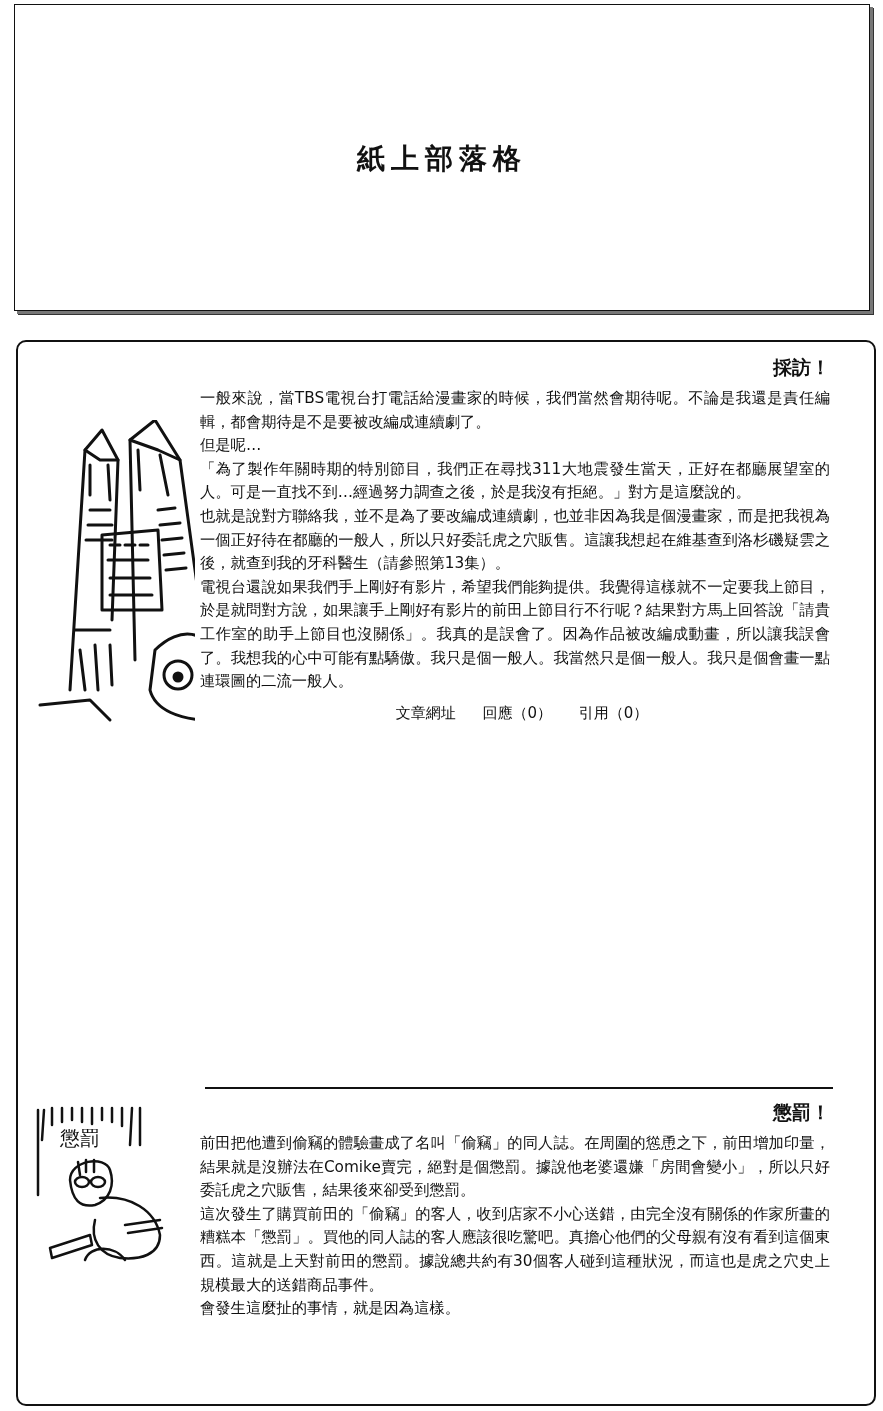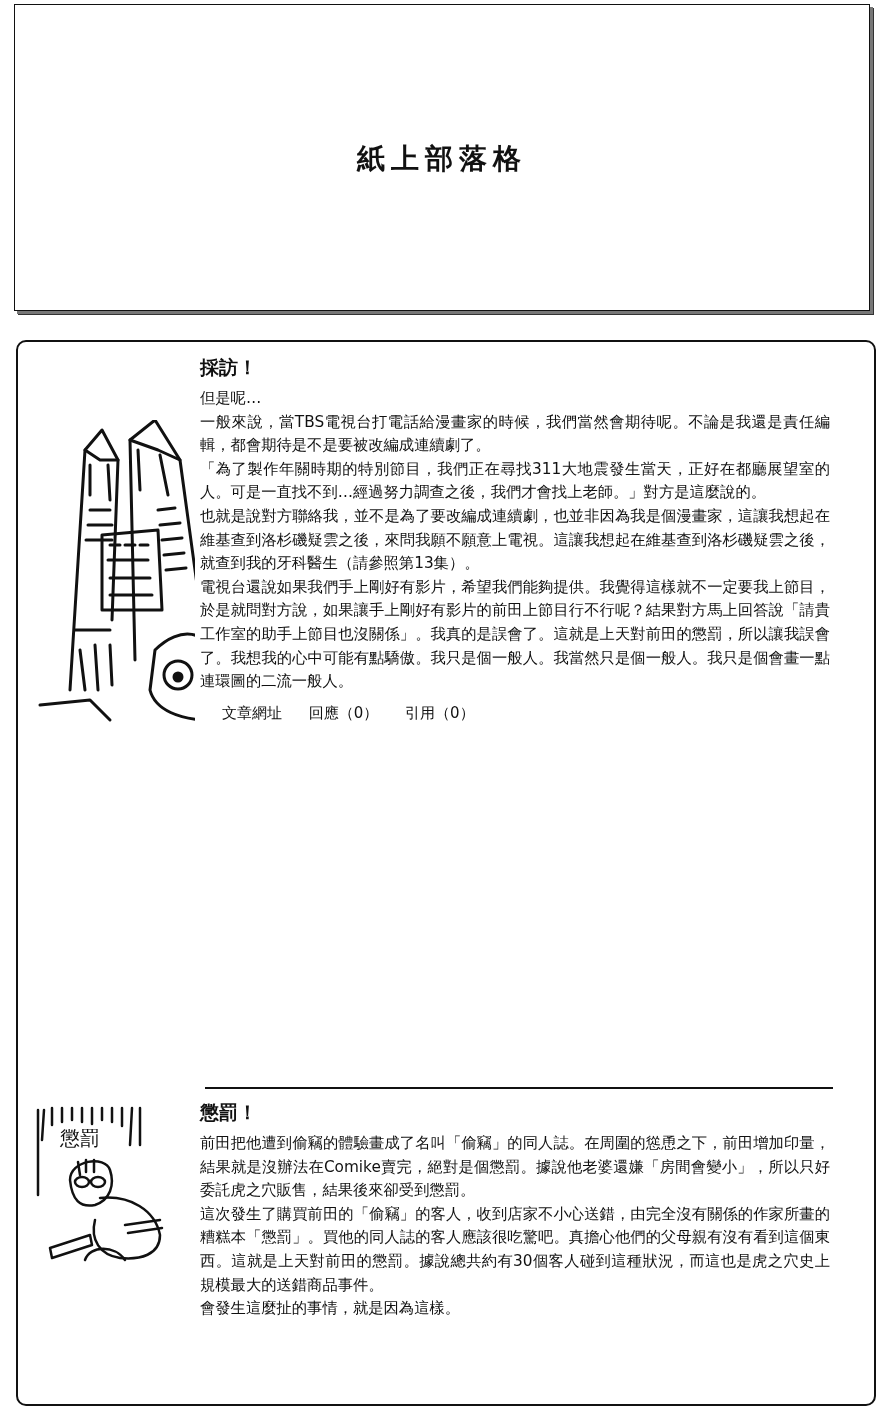--- a/index.html
+++ b/index.html
@@ -17,24 +17,24 @@
     position: absolute; left: 0; right: 0; top: 135px; margin: 0;
     text-align: center; font-size: 28px; font-weight: bold; letter-spacing: 6px;
   }
   .content-box {
     position: absolute; left: 16px; top: 340px; width: 856px; height: 1062px;
     border: 2px solid #111; border-radius: 10px; background: #fff;
   }
   .post { position: absolute; left: 200px; width: 630px; }
   .post-1 { top: 355px; }
   .post-2 { top: 1100px; }
-  .post h2 { margin: 0 0 6px 0; font-size: 19px; font-weight: bold; }
+  .post h2 { margin: 0 0 6px 0; font-size: 19px; font-weight: bold; text-align: right; }
   .post p { margin: 0; font-size: 15.3px; line-height: 23.6px; text-align: justify; }
   .post-footer {
-    text-align: left; font-size: 15px; margin-top: 10px; padding-right: 8px;
+    text-align: center; font-size: 15px; margin-top: 10px; padding-right: 8px;
   }
   .post-footer span { margin-left: 22px; cursor: pointer; }
   .divider {
     position: absolute; left: 205px; top: 1087px; width: 628px; height: 0;
     border-top: 2px solid #111;
   }
   .illus { position: absolute; }
   .illus-1 { left: 30px; top: 420px; width: 165px; height: 310px; }
   .illus-2 { left: 30px; top: 1100px; width: 160px; height: 170px; }
 </style>
@@ -61,25 +61,25 @@
   <path d="M78 140 L118 140 M80 158 L120 158 M80 175 L122 175"></path>
   <path d="M45 210 L80 210 M50 230 L55 270 M65 225 L68 270 M80 225 L82 265"></path>
   <path d="M125 230 C150 205, 180 210, 180 240 L180 300 C150 300, 125 290, 120 270 Z" fill="#fff"></path>
   <circle cx="148" cy="255" r="14"></circle>
   <circle cx="148" cy="257" r="4" fill="#111"></circle>
   <path d="M10 285 L60 280 L80 300"></path>
 </svg>
 
 <div class="post post-1">
   <h2>採訪！</h2>
+  <p>一般來說，當TBS電視台打電話給漫畫家的時候，我們當然會期待呢。不論是我還是責任編輯，都會期待是不是要被改編成連續劇了。</p>
   <p>但是呢…</p>
-  <p>一般來說，當TBS電視台打電話給漫畫家的時候，我們當然會期待呢。不論是我還是責任編輯，都會期待是不是要被改編成連續劇了。</p>
-  <p>「為了製作年關時期的特別節目，我們正在尋找311大地震發生當天，正好在都廳展望室的人。可是一直找不到…經過努力調查之後，我們才會找上老師。」對方是這麼說的。</p>
-  <p>也就是說對方聯絡我，並不是為了要改編成連續劇，也並非因為我是個漫畫家，這讓我想起在維基查到洛杉磯疑雲之後，來問我願不願意上電視。這讓我想起在維基查到洛杉磯疑雲之後，就查到我的牙科醫生（請參照第13集）。</p>
-  <p>電視台還說如果我們手上剛好有影片，希望我們能夠提供。我覺得這樣就不一定要我上節目，於是就問對方說，如果讓手上剛好有影片的前田上節目行不行呢？結果對方馬上回答說「請貴工作室的助手上節目也沒關係」。我真的是誤會了。這就是上天對前田的懲罰，所以讓我誤會了。我想我的心中可能有點驕傲。我只是個一般人。我當然只是個一般人。我只是個會畫一點連環圖的二流一般人。</p>
+  <p>「為了製作年關時期的特別節目，我們正在尋找311大地震發生當天，正好在都廳展望室的人。可是一直找不到…經過努力調查之後，於是我沒有拒絕。」對方是這麼說的。</p>
+  <p>也就是說對方聯絡我，並不是為了要改編成連續劇，也並非因為我是個漫畫家，而是把我視為一個正好待在都廳的一般人，所以只好委託虎之穴販售。這讓我想起在維基查到洛杉磯疑雲之後，就查到我的牙科醫生（請參照第13集）。</p>
+  <p>電視台還說如果我們手上剛好有影片，希望我們能夠提供。我覺得這樣就不一定要我上節目，於是就問對方說，如果讓手上剛好有影片的前田上節目行不行呢？結果對方馬上回答說「請貴工作室的助手上節目也沒關係」。我真的是誤會了。因為作品被改編成動畫，所以讓我誤會了。我想我的心中可能有點驕傲。我只是個一般人。我當然只是個一般人。我只是個會畫一點連環圖的二流一般人。</p>
   <div class="post-footer">
     <span>文章網址</span>
     <span>回應（0）</span>
     <span>引用（0）</span>
   </div>
 </div>
 
 <div class="divider"></div>
 
 <svg class="illus illus-2" viewBox="0 0 160 170" fill="none" stroke="#111" stroke-width="2.5" stroke-linecap="round" stroke-linejoin="round">

